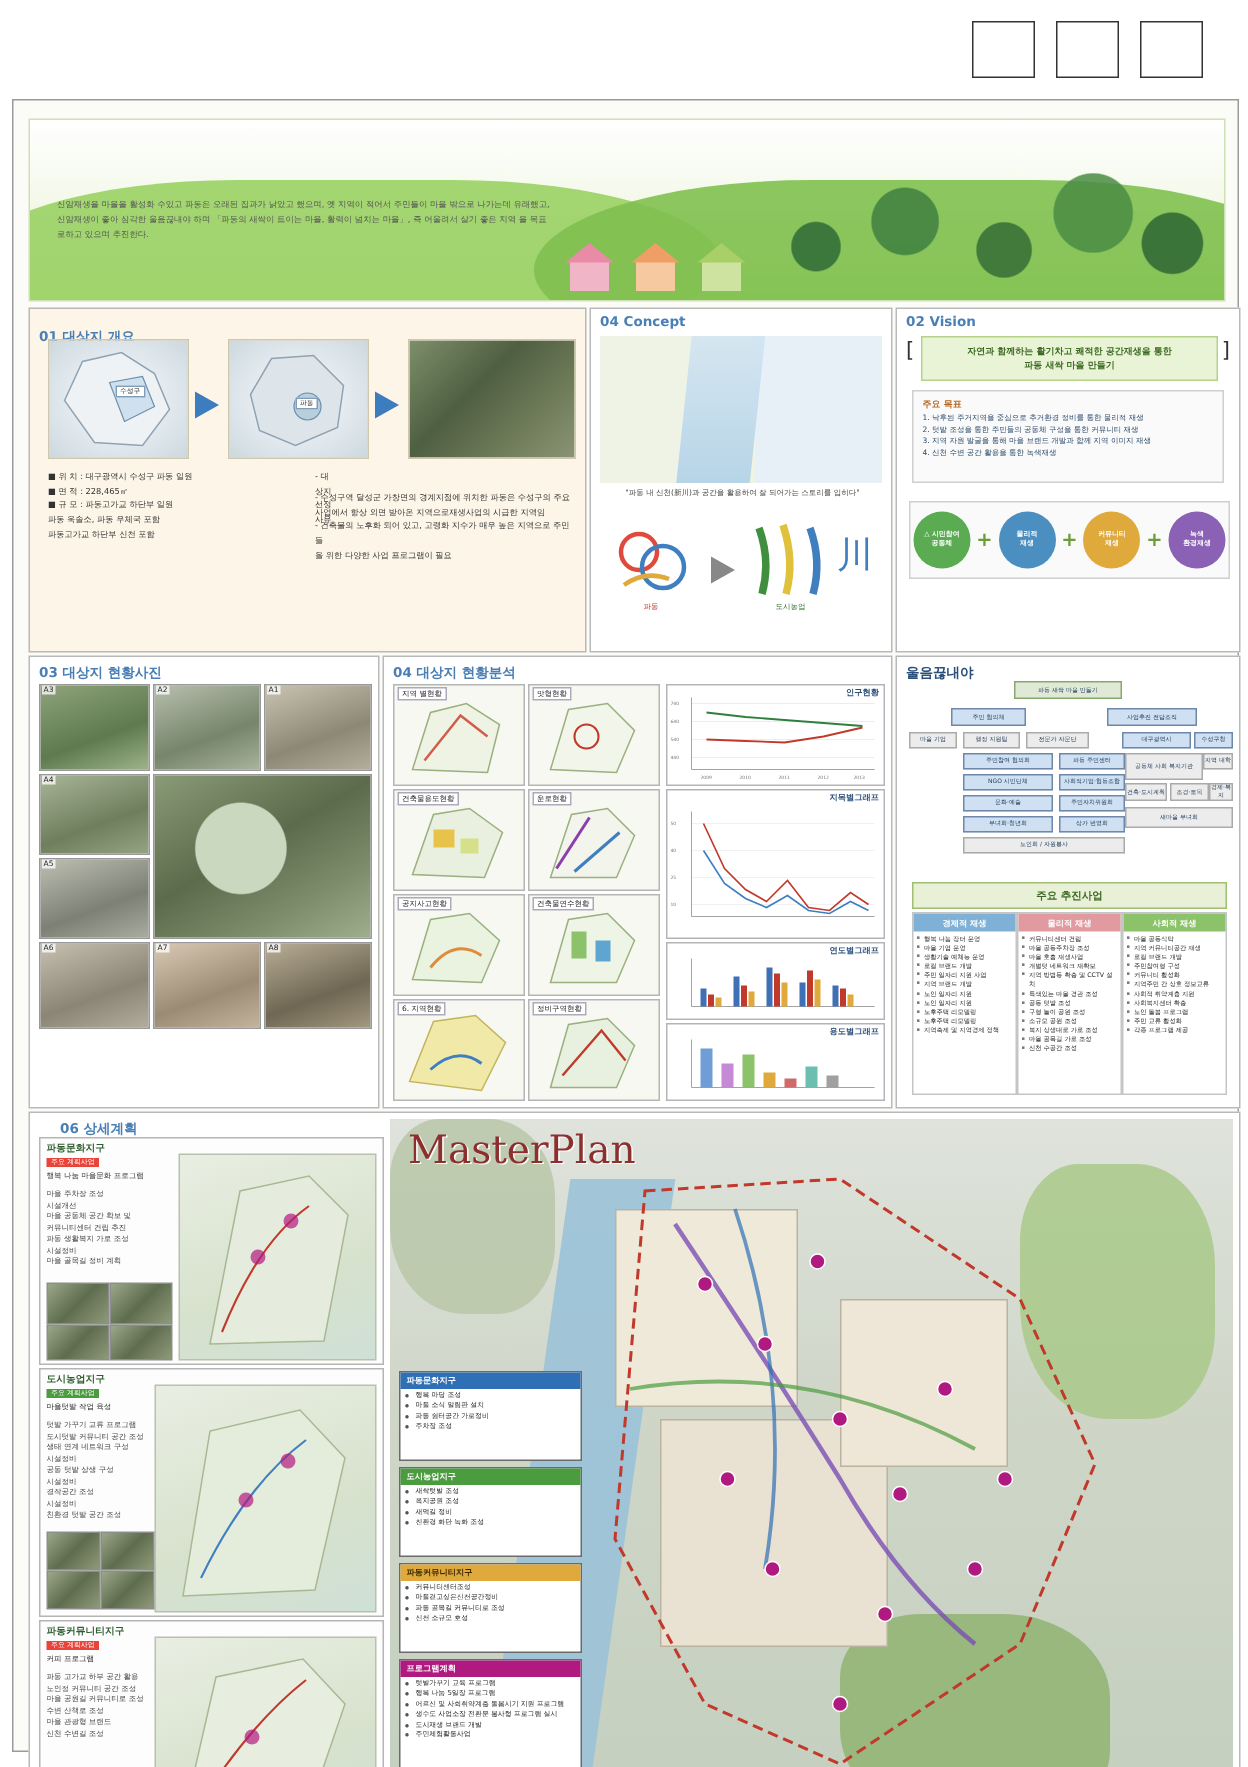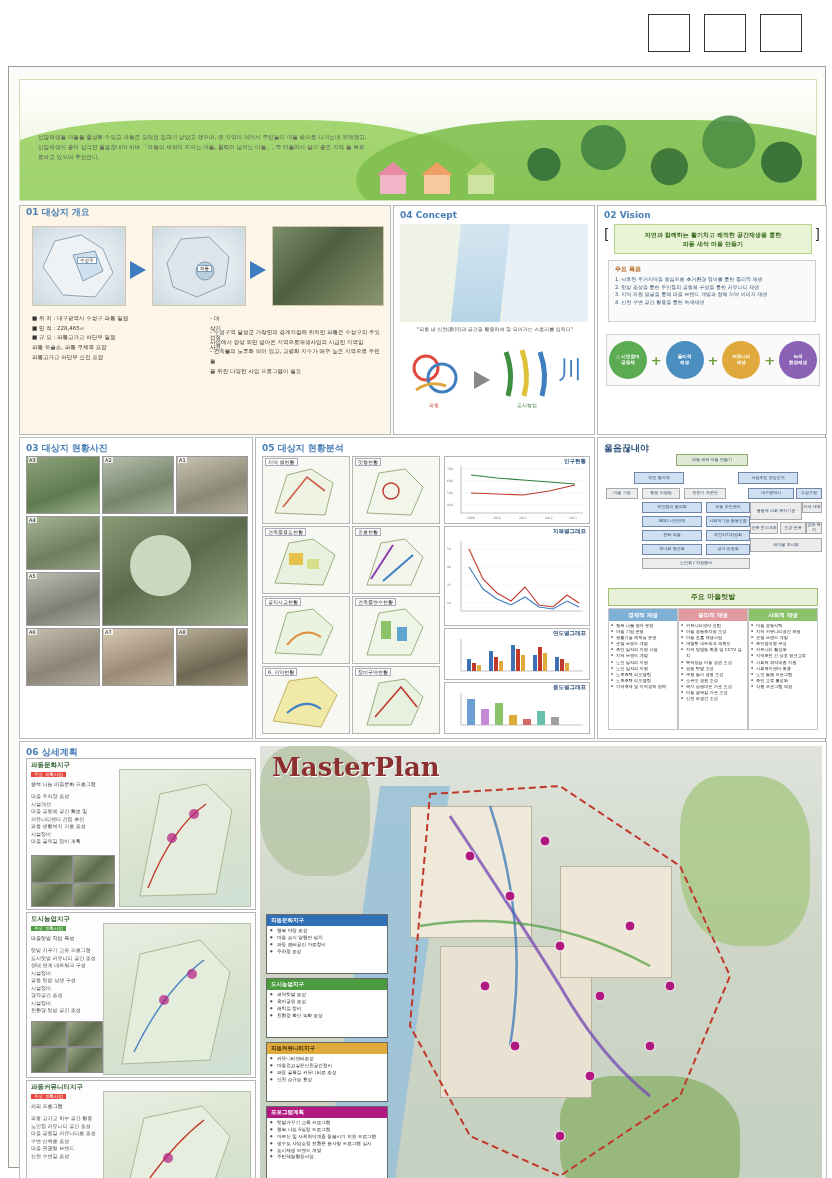--- a/index.html
+++ b/index.html
@@ -83,21 +83,21 @@
   .col3{position:absolute;top:170px;height:120px;border:1px solid #c5c5c5;background:#fff;}
   .col3 .hd{height:12px;display:flex;align-items:center;justify-content:center;font-size:5.5px;font-weight:bold;color:#fff;}
   .col3 ul{margin:2px 0 0 0;padding:0 2px 0 7px;}
   .col3 li{font-size:4.2px;line-height:1.45;list-style:none;position:relative;}
   .col3 li:before{content:"▪";position:absolute;left:-5px;font-size:3.4px;color:#777;}
 
   
   .p06{left:10px;top:674px;width:806px;height:490px;background:#fff;}
   .mp{position:absolute;left:240px;top:4px;width:562px;height:482px;background:
      linear-gradient(180deg,#dfe3dc,#cfd6c8 40%,#c3cfbf 100%);overflow:hidden;}
-  .mp-title{position:absolute;left:12px;top:6px;font-size:26px;font-weight:bold;color:#8c2f2f;font-family:"DejaVu Serif","Liberation Serif",serif;text-shadow:1px 1px 0 #fff;}
+  .mp-title{position:absolute;left:12px;top:6px;font-size:26px;font-weight:normal;color:#8c2f2f;font-family:"DejaVu Serif","Liberation Serif",serif;text-shadow:1px 1px 0 #fff;}
   .river{position:absolute;left:90px;top:40px;width:70px;height:430px;background:#9bc2d8;transform:skewX(-8deg);opacity:.9;}
   .urbanblock{position:absolute;background:#e7e3d6;border:1px solid #b9b3a0;}
   .greenzone{position:absolute;background:#a9c98a;opacity:.85;border-radius:30% 40% 35% 45%;}
   .legend{position:absolute;border:1px solid #6a6a6a;background:#fff;}
   .legend .lh{height:11px;display:flex;align-items:center;padding-left:4px;font-size:5.5px;font-weight:bold;color:#fff;}
   .legend ul{margin:2px 0;padding-left:10px;}
   .legend li{font-size:4.6px;line-height:1.5;list-style:none;position:relative;}
   .legend li:before{content:"●";position:absolute;left:-7px;font-size:3px;color:#555;}
 
   .dblk{position:absolute;border:1px solid #b5b5b5;background:#fdfdfd;}
@@ -127,21 +127,21 @@
       <div class="trees"></div>
       <div class="sub">신암재생을 마을을 활성화 수있고 파동은 오래된 집과가 낡았고 했으며, 옛 지역이 적어서 주민들이 마을 밖으로 나가는데 유래했고, 신암재생이 좋아 심각한 울음끊내야 하며 「파동의 새싹이 트이는 마을, 활력이 넘치는 마을」, 즉 어울려서 살기 좋은 지역 을 목표로하고 있으며 추진한다.</div>
       <div class="houses">
         <div class="house"></div>
         <div class="house h2"></div>
         <div class="house h3"></div>
       </div>
     </div>
 
     <div class="panel p01">
-      <div class="sec-title sec-num" style="left:6px;top:0;">01  대상지 개요</div>
+      <div class="sec-title sec-num" style="left:6px;top:12px;">01  대상지 개요</div>
 
       <div class="map-box blob-map" style="left:12px;top:20px;width:92px;height:78px;">
         <svg width="92" height="78" viewBox="0 0 92 78">
             <path d="M10 40 L22 14 L48 8 L70 22 L80 46 L62 70 L30 68 Z" fill="#eef2f5" stroke="#8fa3b3" stroke-width="1"></path>
             <path d="M40 28 L62 24 L70 44 L50 54 Z" fill="#cfe0ef" stroke="#6f8ea8" stroke-width="0.8"></path>
           </svg>
         <div style="position:absolute;left:44px;top:30px;font-size:4.5px;border:1px solid #7f9cb8;background:#fff;padding:0 2px;">수성구</div>
       </div>
 
       <div class="arrow" style="left:110px;top:55px;"></div>
@@ -257,21 +257,21 @@
         </div>
       <div class="ph" style="left:82px;top:190px;width:70px;height:56px;background:linear-gradient(160deg,#d8c9b4,#9b8b74 60%,#c3b49d);">
           <span class="lbl">A7</span>
         </div>
       <div class="ph" style="left:156px;top:190px;width:70px;height:56px;background:linear-gradient(160deg,#b9ae97,#6f6753 60%,#a3987f);">
           <span class="lbl">A8</span>
         </div>
     </div>
 
     <div class="panel p03">
-      <div class="sec-title sec-num" style="left:6px;top:4px;">05  대상지 현황분석</div>
+      <div class="sec-title sec-num" style="left:6px;top:4px;">04  대상지 현황분석</div>
 
       <div class="minimap" style="left:6px;top:18px;width:86px;height:66px;">
         <div class="mm-title">지역 별현황</div>
         <svg width="86" height="66">
             <path d="M12 56 L24 18 L48 12 L70 26 L62 58 Z" fill="#eef3e3" stroke="#9ab07f"></path>
             <path d="M20 50 L44 20 L62 34" stroke="#d35b4a" stroke-width="1.6" fill="none"></path>
           </svg>
       </div>
       <div class="minimap" style="left:96px;top:18px;width:86px;height:66px;">
         <div class="mm-title">맛형현황</div>
@@ -438,21 +438,21 @@
       <div class="node gray" style="left:152px;top:84px;width:26px;height:10px;">건축·도시계획</div>
       <div class="node gray" style="left:182px;top:84px;width:24px;height:10px;">조경·토목</div>
       <div class="node gray" style="left:208px;top:84px;width:14px;height:10px;">경제·복지</div>
       <div class="node blue" style="left:44px;top:92px;width:58px;height:9px;">문화·예술</div>
       <div class="node blue" style="left:108px;top:92px;width:42px;height:9px;">주민자치위원회</div>
       <div class="node blue" style="left:44px;top:106px;width:58px;height:9px;">부녀회·청년회</div>
       <div class="node blue" style="left:108px;top:106px;width:42px;height:9px;">상가 번영회</div>
       <div class="node gray" style="left:152px;top:100px;width:70px;height:12px;">새마을 부녀회</div>
       <div class="node gray" style="left:44px;top:120px;width:106px;height:9px;">노인회 / 자원봉사</div>
 
-      <div class="bizhdr">주요 마을텃밭</div>
+      <div class="bizhdr">주요 추진사업</div>
 
       <div class="col3" style="left:10px;width:68px;">
         <div class="hd" style="background:#7fb0d6;">경제적 재생</div>
         <ul>
           <li>행복 나눔 장터 운영</li>
           <li>마을 기업 운영</li>
           <li>생활기술 예체능 운영</li>
           <li>로컬 브랜드 개발</li>
           <li>주민 일자리 지원 사업</li>
           <li>지역 브랜드 개발</li>
@@ -494,21 +494,21 @@
           <li>사회적 취약계층 지원</li>
           <li>사회복지센터 확충</li>
           <li>노인 돌봄 프로그램</li>
           <li>주민 교류 활성화</li>
           <li>각종 프로그램 제공</li>
         </ul>
       </div>
     </div>
 
     <div class="panel p06">
-      <div class="sec-title sec-num" style="left:6px;top:4px;text-align:right;">06  상세계획</div>
+      <div class="sec-title sec-num" style="left:20px;top:4px;text-align:right;">06  상세계획</div>
 
       <div class="dblk" style="left:6px;top:16px;width:228px;height:150px;">
         <div class="dhdr" style="position:absolute;left:4px;top:2px;">파동문화지구</div>
         <span class="tagred" style="position:absolute;left:4px;top:13px;">주요 계획사업</span>
         <div class="tiny" style="position:absolute;left:4px;top:22px;width:96px;color:#333;">행복 나눔 마을문화 프로그램</div>
         <div class="dmap" style="left:92px;top:10px;width:130px;height:136px;">
           <svg width="130" height="136">
               <path d="M20 126 L40 24 L86 14 L112 40 L96 124 Z" fill="#e6ecdd" stroke="#a8b894"></path>
               <path d="M28 118 q24 -60 58 -84" stroke="#c0392b" stroke-width="1.4" fill="none"></path>
               <circle cx="52" cy="68" r="5" fill="#b0197f" opacity=".7"></circle>

